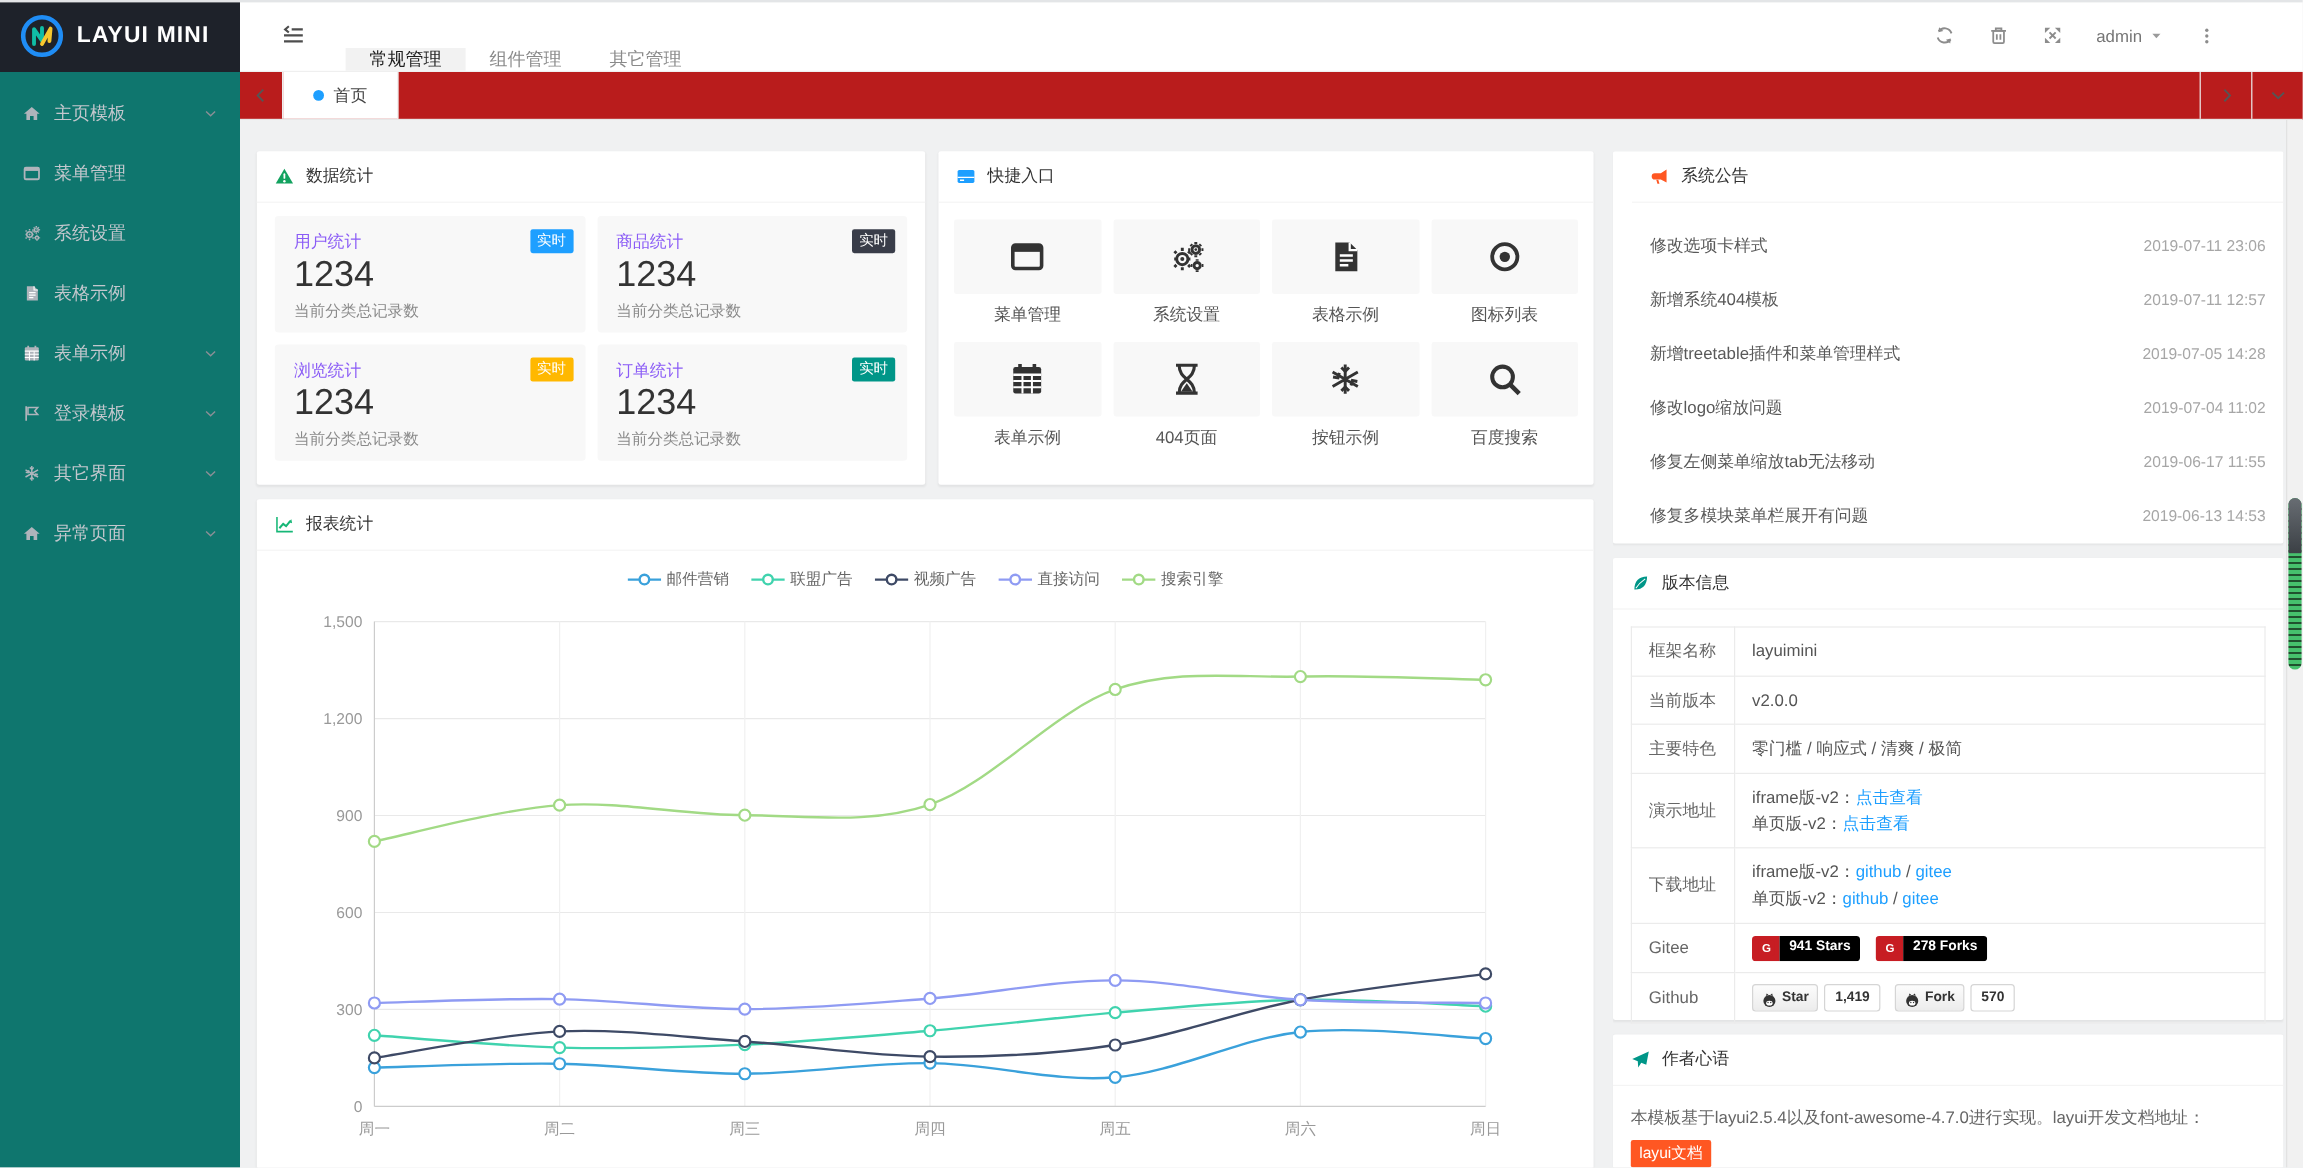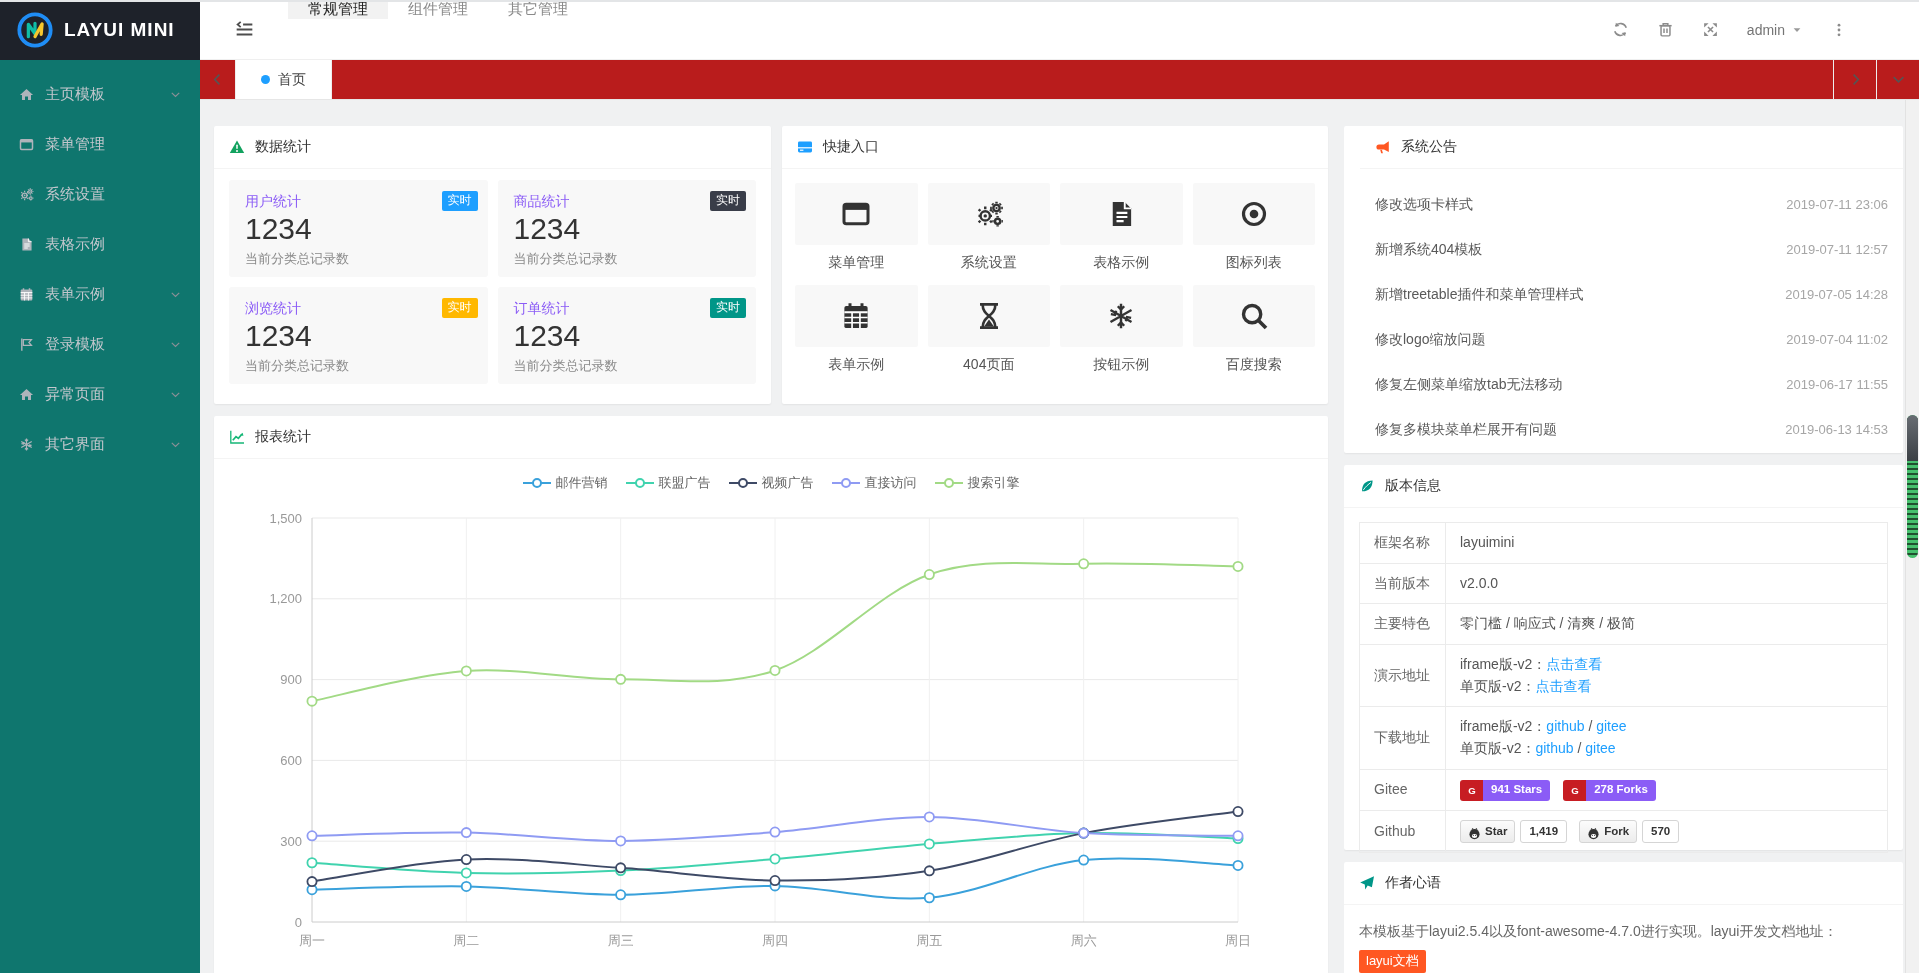--- a/index.html
+++ b/index.html
@@ -16,21 +16,21 @@
   .logo { height:60px; background:#1e222a; display:flex; align-items:center; padding-left:16px; gap:10px; }
   .logo-text { color:#ffffff; font-size:19px; font-weight:bold; letter-spacing:1px; }
   .side-menu { padding-top:9px; }
   .menu-item { height:50px; display:flex; align-items:center; padding:0 18px 0 19px; color:#c3c7cd; font-size:15px; cursor:pointer; }
   .mi-icon { width:17px; margin-right:9px; color:#afb4bb; display:flex; }
   .mi-chev { margin-left:auto; color:#8a8f96; display:flex; }
 
   
   .header { position:absolute; left:200px; top:0; right:0; height:60px; background:#fff; border-bottom:1px solid #efefef; display:flex; align-items:stretch; z-index:4; }
   .burger { width:88px; display:flex; align-items:center; justify-content:center; color:#4d4d4d; cursor:pointer; }
-  .nav-tabs { display:flex; align-items:flex-start; }
+  .nav-tabs { display:flex; align-items:flex-end; }
   .nav-tab { width:100px; display:flex; align-items:center; justify-content:center; font-size:15px; color:#8a8a8a; cursor:pointer; }
   .nav-tab.active { background:#f2f2f2; color:#1f1f1f; }
   .header-right { margin-left:auto; display:flex; align-items:center; gap:28px; padding-right:72px; color:#8c8c8c; }
   .h-act { display:flex; cursor:pointer; color:#8c8c8c; }
   .admin { display:flex; align-items:center; gap:6px; font-size:14px; color:#757575; cursor:pointer; }
   .admin .caret { display:flex; color:#9a9a9a; }
 
   
   .tabbar { position:absolute; left:200px; top:60px; right:0; height:40px; background:#b91c1c; border-bottom:1px solid #e6e6e6; display:flex; align-items:stretch; z-index:4; }
   .tb-btn { width:36px; border-right:1px solid #eeeeee; display:flex; align-items:center; justify-content:center; color:#555; cursor:pointer; }
@@ -77,21 +77,21 @@
 
   .ver-card { height:385px; flex:none; }
   .ver-body { padding:14px 15px; }
   table.ver { width:100%; border-collapse:collapse; font-size:14px; }
   .ver td { border:1px solid #ebebeb; padding:9px 14px; color:#555; line-height:1.55; }
   .ver td.lbl { width:86px; color:#666; }
   a.lnk { color:#1E9FFF; text-decoration:none; cursor:pointer; }
 
   .gitee-badge { display:inline-flex; align-items:center; height:21px; border-radius:3px; overflow:hidden; margin-right:13px; vertical-align:middle; cursor:pointer; }
   .gb-left { width:23px; height:21px; background:#c71d23; display:flex; align-items:center; justify-content:center; }
-  .gb-right { background:#8b5cf6; color:#fff; font-size:11.5px; font-weight:bold; padding:0 8px; height:21px; display:flex; align-items:center; }
+  .gb-right { background:#000000; color:#fff; font-size:11.5px; font-weight:bold; padding:0 8px; height:21px; display:flex; align-items:center; }
   .gh-group { display:inline-flex; align-items:center; margin-right:12px; vertical-align:middle; }
   .gh-btn { display:inline-flex; align-items:flex-end; gap:4px; border:1px solid #d5d5d5; border-radius:3px; background:linear-gradient(#fcfcfc,#ececec); padding:2px 7px; font-size:11.5px; font-weight:bold; color:#333; cursor:pointer; }
   .gh-count { border:1px solid #d5d5d5; border-radius:3px; background:#fff; padding:2px 8px; font-size:11.5px; font-weight:bold; color:#333; margin-left:5px; cursor:pointer; }
 
   .auth-card { height:220px; flex:none; }
   .auth-body { padding:12px 15px; font-size:14px; color:#666; line-height:29px; }
   .badge-orange { display:inline-block; background:#FF5722; color:#fff; padding:1px 7px 2px; border-radius:2px; font-size:13px; line-height:1.5; cursor:pointer; }
 
   
   .scrollbar { position:absolute; right:0; top:100px; bottom:0; width:14px; background:#f1f1f1; border-left:1px solid #e2e2e2; z-index:6; }
@@ -191,40 +191,40 @@
         <span>登录模板</span>
         <span class="mi-chev">
           <svg viewBox="0 0 16 16" width="13" height="13" fill="none">
             <path d="M3.4 6 L8 10.4 L12.6 6" fill="none" stroke="currentColor" stroke-width="1.5"></path>
           </svg>
         </span>
       </div>
       <div class="menu-item">
         <span class="mi-icon">
           <svg viewBox="0 0 16 16" width="15" height="15" fill="none">
-            <path d="M8 2.2 L15 8.4 H12.8 V13.8 H9.6 V10.2 H6.4 V13.8 H3.2 V8.4 H1 Z" fill="currentColor"></path>
-          </svg>
-        </span>
-        <span>异常页面</span>
-        <span class="mi-chev">
-          <svg viewBox="0 0 16 16" width="13" height="13" fill="none">
-            <path d="M3.4 6 L8 10.4 L12.6 6" fill="none" stroke="currentColor" stroke-width="1.5"></path>
-          </svg>
-        </span>
-      </div>
-      <div class="menu-item">
-        <span class="mi-icon">
-          <svg viewBox="0 0 16 16" width="15" height="15" fill="none">
             <g stroke="currentColor" stroke-width="1.3" fill="none">
               <path d="M8 1.5 V14.5 M2.4 4.8 L13.6 11.2 M2.4 11.2 L13.6 4.8"></path>
               <path d="M6.3 2.8 L8 4.5 L9.7 2.8 M6.3 13.2 L8 11.5 L9.7 13.2 M2.6 7 L4.8 7.4 L5.4 5.2 M13.4 9 L11.2 8.6 L10.6 10.8"></path>
             </g>
           </svg>
         </span>
         <span>其它界面</span>
+        <span class="mi-chev">
+          <svg viewBox="0 0 16 16" width="13" height="13" fill="none">
+            <path d="M3.4 6 L8 10.4 L12.6 6" fill="none" stroke="currentColor" stroke-width="1.5"></path>
+          </svg>
+        </span>
+      </div>
+      <div class="menu-item">
+        <span class="mi-icon">
+          <svg viewBox="0 0 16 16" width="15" height="15" fill="none">
+            <path d="M8 2.2 L15 8.4 H12.8 V13.8 H9.6 V10.2 H6.4 V13.8 H3.2 V8.4 H1 Z" fill="currentColor"></path>
+          </svg>
+        </span>
+        <span>异常页面</span>
         <span class="mi-chev">
           <svg viewBox="0 0 16 16" width="13" height="13" fill="none">
             <path d="M3.4 6 L8 10.4 L12.6 6" fill="none" stroke="currentColor" stroke-width="1.5"></path>
           </svg>
         </span>
       </div>
     </nav>
 </aside>
 
 <header class="header">

